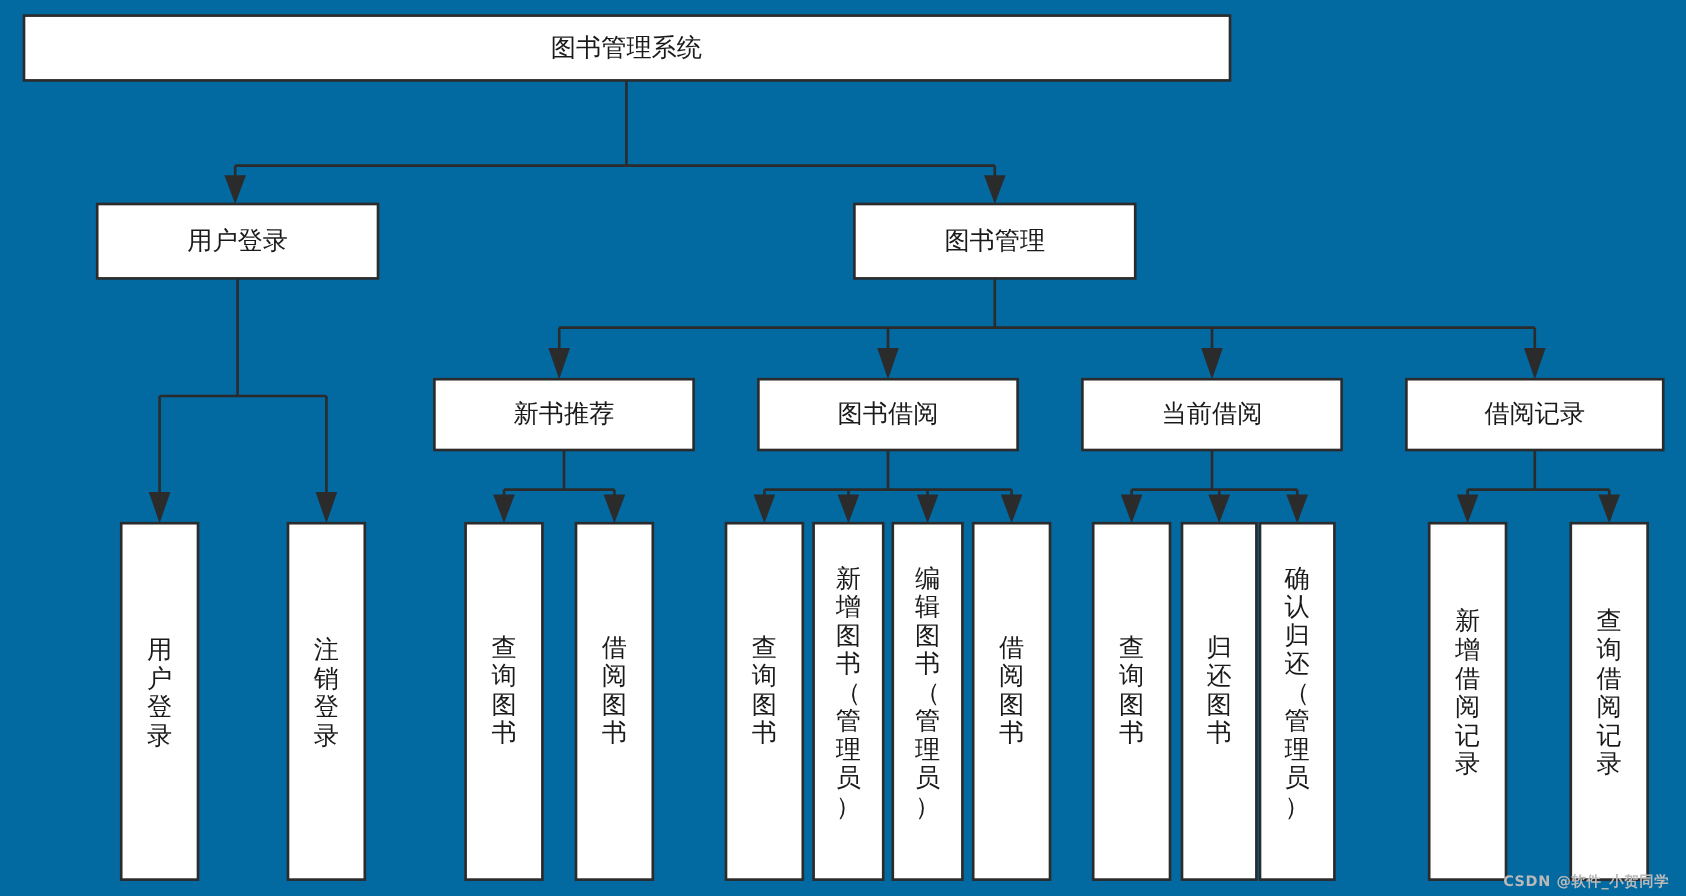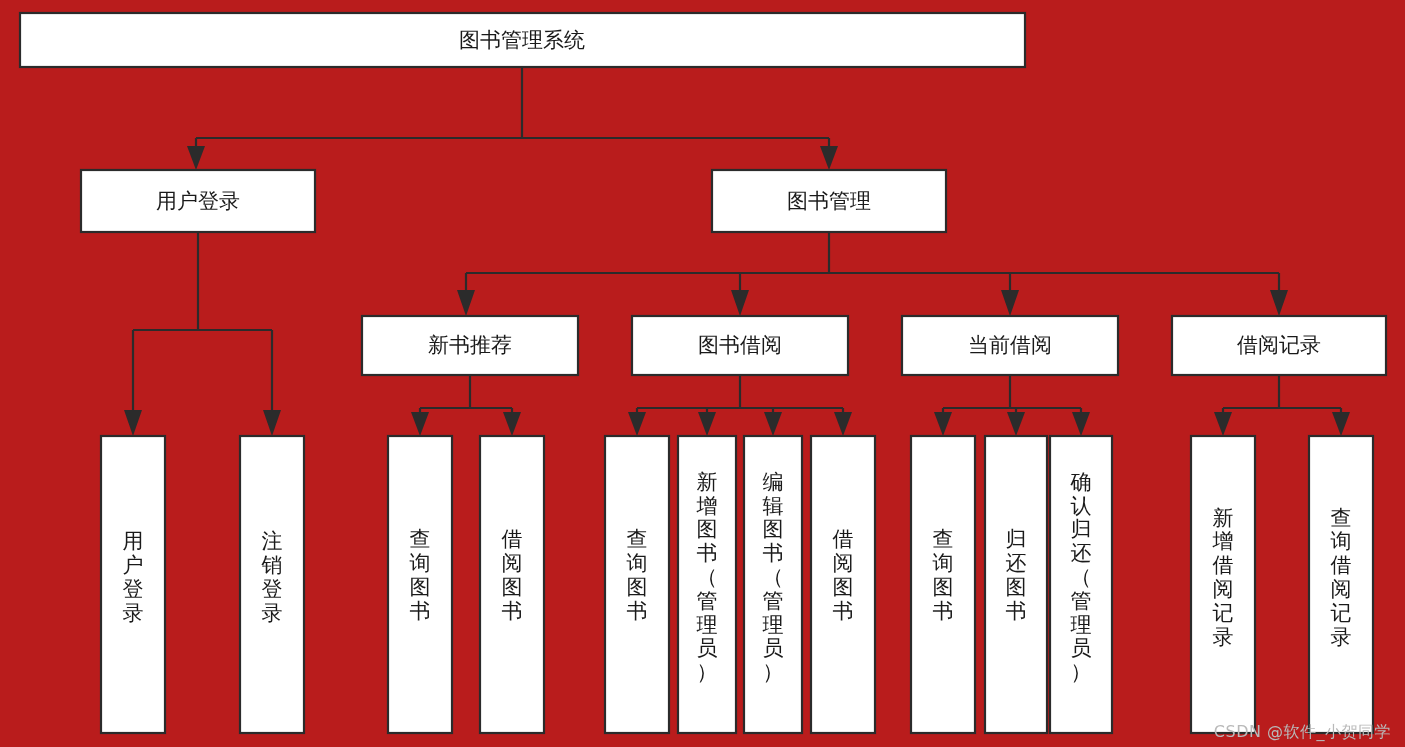--- a/index.html
+++ b/index.html
@@ -10,21 +10,21 @@
   body {
     width: 1405px;
     height: 747px;
     font-family: "DejaVu Sans", "Liberation Sans", sans-serif;
     overflow: hidden;
   }
   #diagram-root {
     position: relative;
     width: 1405px;
     height: 747px;
-    background: #b91c1c;
+    background: #0369a1;
   }
   svg#flow {
     position: absolute;
     left: 0;
     top: 0;
     width: 1405px;
     height: 747px;
     display: block;
   }
   .node-box {
@@ -53,25 +53,26 @@
     font-family: "DejaVu Sans", "Liberation Sans", sans-serif;
     font-size: 21px;
     fill: #1a1a1a;
     text-anchor: middle;
   }
   .watermark {
     position: absolute;
     right: 14px;
     bottom: 4px;
     font-family: "DejaVu Sans", "Liberation Sans", sans-serif;
-    font-size: 16px;
+    font-size: 12px;
     color: #b9b9b9;
     white-space: nowrap;
     letter-spacing: 0.5px;
     user-select: none;
+    font-weight: bold;
   }
 </style>
 </head>
 <body>
 
 <div id="diagram-root">
 
   <svg id="flow" viewBox="0 0 1405 747" xmlns="http://www.w3.org/2000/svg">
 
     <g>

